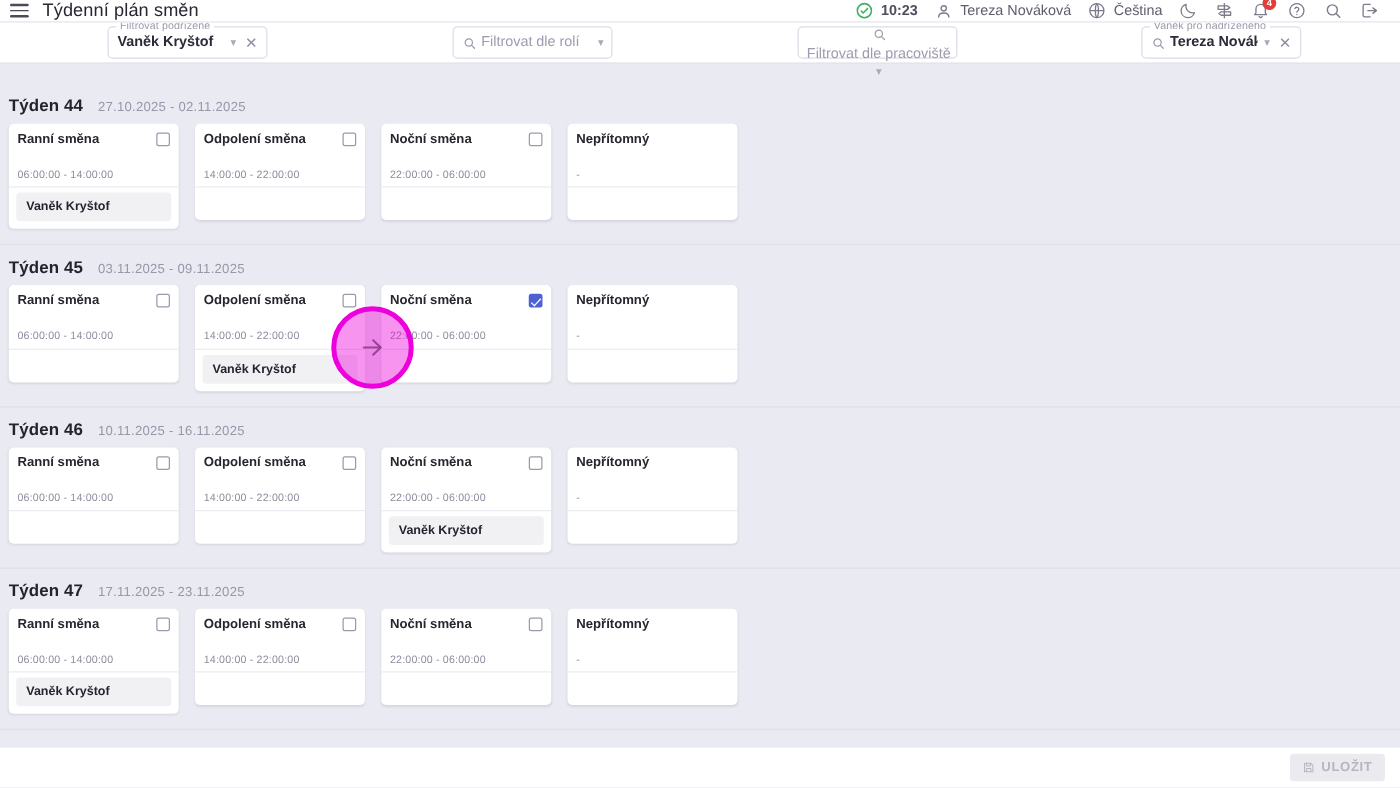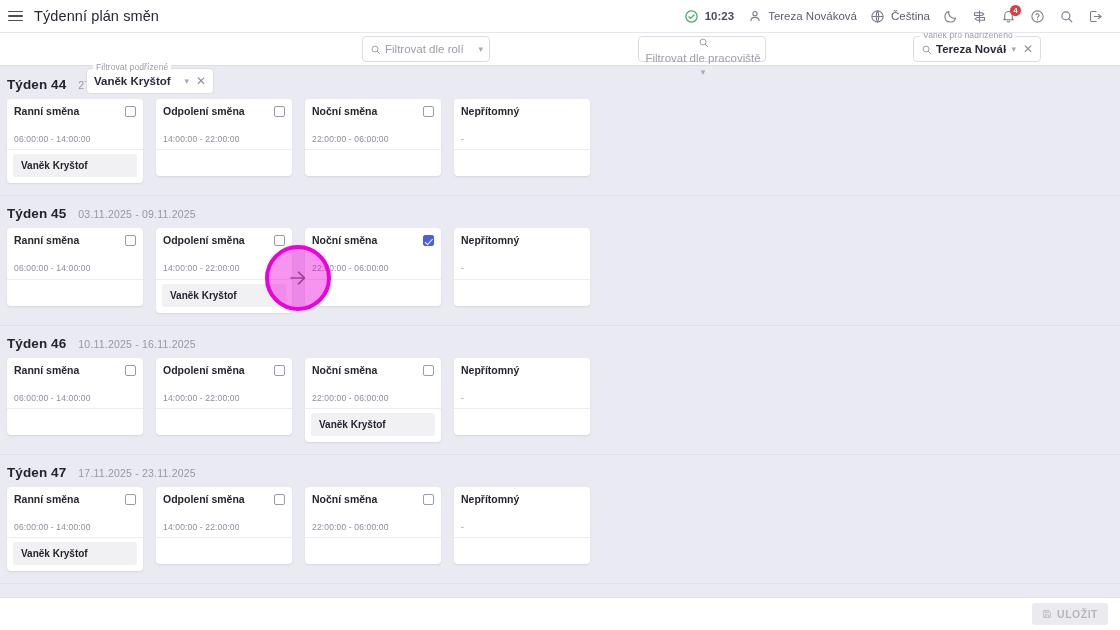--- a/index.html
+++ b/index.html
@@ -14,21 +14,21 @@
   body {
     font-family: "Liberation Sans", "DejaVu Sans", sans-serif;
     background: #eaeaf2;
     color: #2c2c38;
     font-size: 12px;
     position: relative;
   }
 
   
   .appbar {
-    height: 33px;
+    height: 18px;
     background: #ffffff;
     display: flex;
     align-items: center;
     padding: 0 10px 0 8px;
     border-bottom: 1px solid #e6e6ee;
     position: relative;
     z-index: 5;
   }
   .appbar-left {
     display: flex;
@@ -163,21 +163,21 @@
   }
   .clear-x {
     flex: 0 0 auto;
     color: #8e8ea0;
     font-size: 12px;
     line-height: 1;
     cursor: pointer;
     padding: 0 2px;
   }
 
-  #f-podrizene { left: 86px;  width: 128px; margin-top: 32px; }
+  #f-podrizene { left: 86px;  width: 128px; }
   #f-role      { left: 362px; width: 128px; }
   #f-pracoviste{ left: 638px; width: 128px; flex-direction: column; }
   #f-nadrizeny { left: 913px; width: 128px; }
 
   
   .schedule {
     position: absolute;
     top: 67px;
     left: 0;
     right: 0;

